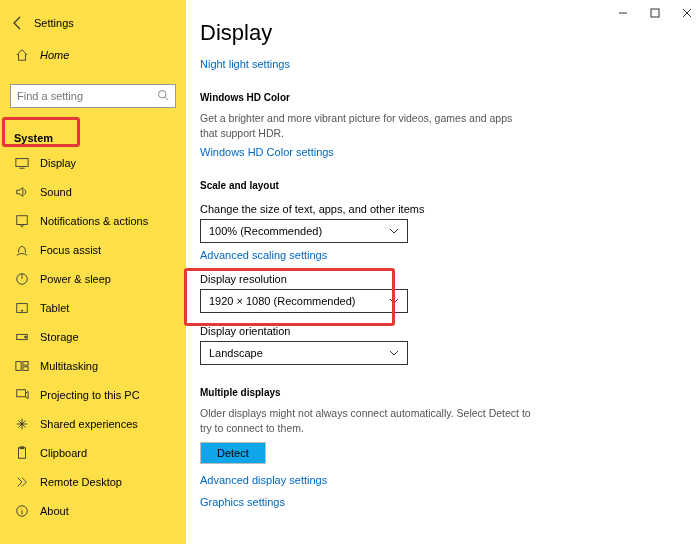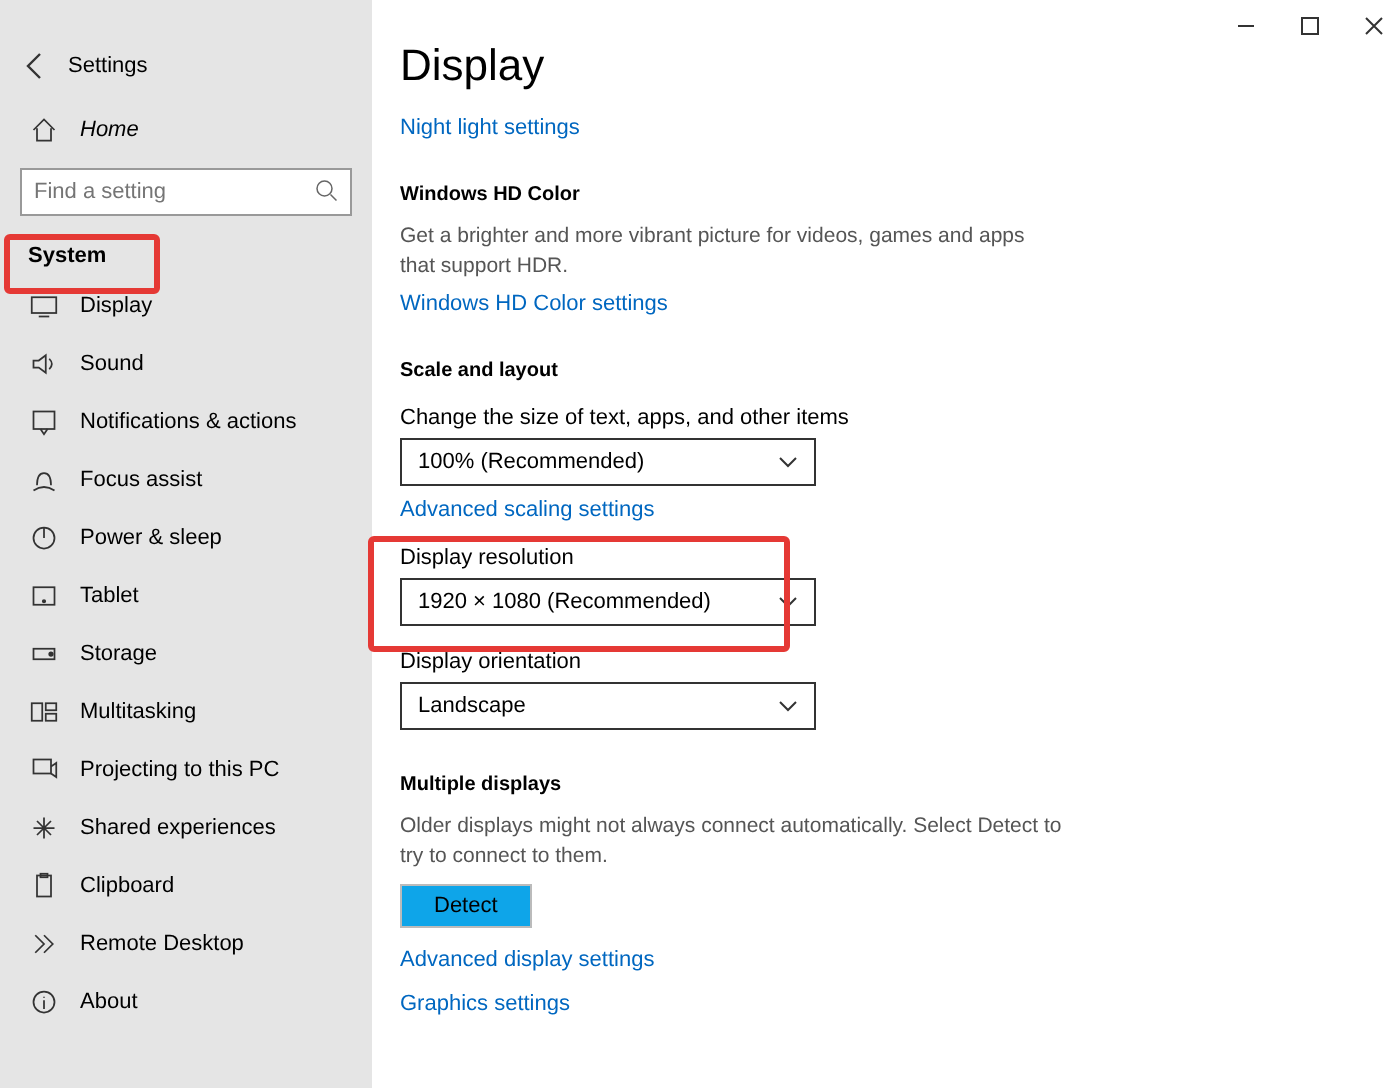--- a/index.html
+++ b/index.html
@@ -1,23 +1,23 @@
 <!DOCTYPE html>
 <html><head>
 <meta charset="utf-8">
 <style>
 * { box-sizing: border-box; margin: 0; padding: 0; font-family: "Segoe UI", Arial, sans-serif; }
 body { background: #fff; width: 700px; height: 544px; overflow: hidden; display: flex; font-size: 11px; color: #000; }
-.sidebar { width: 186px; background: #e5e5e5; height: 100%; padding-top: 20px; }
+.sidebar { width: 186px; background: #fde047; height: 100%; padding-top: 10px; }
 .titlebar { display: flex; align-items: center; padding: 0 10px; height: 26px; gap: 8px; }
 .titlebar .back { width: 16px; height: 16px; display: flex; align-items: center; justify-content: center; }
 .home-row { display: flex; align-items: center; padding: 4px 14px; height: 26px; margin-top: 6px; font-style: italic; }
 .icon { width: 16px; height: 16px; display: inline-flex; align-items: center; justify-content: center; margin-right: 10px; color: #333; }
 .icon svg { width: 14px; height: 14px; stroke: #333; fill: none; stroke-width: 1; }
-.search { margin: 6px 10px; position: relative; border: 1px solid #999; background: #fff; height: 24px; display: flex; align-items: center; padding: 0 6px; }
+.search { margin: 16px 10px; position: relative; border: 1px solid #999; background: #fff; height: 24px; display: flex; align-items: center; padding: 0 6px; }
 .search input { border: 0; outline: 0; width: 100%; font-size: 11px; }
 .search .sicon { position: absolute; right: 6px; }
 .section-h { padding: 8px 14px 4px; font-weight: 600; font-size: 11px; }
 .nav-item { display: flex; align-items: center; padding: 0 14px; height: 29px; font-size: 11px; cursor: default; }
 .content { flex: 1; padding: 20px 0 0 14px; overflow: auto; height: 100%; position: relative; }
 .content-inner { width: 332px; }
 h1 { font-size: 22px; font-weight: 400; margin-bottom: 12px; }
 h2 { font-size: 10px; font-weight: 600; margin-top: 22px; margin-bottom: 8px; }
 .link { color: #0067c0; font-size: 11px; cursor: pointer; display: block; margin-top: 6px; }
 .link2 { color: #0067c0; font-size: 11px; cursor: pointer; display: block; margin-top: 10px; }

